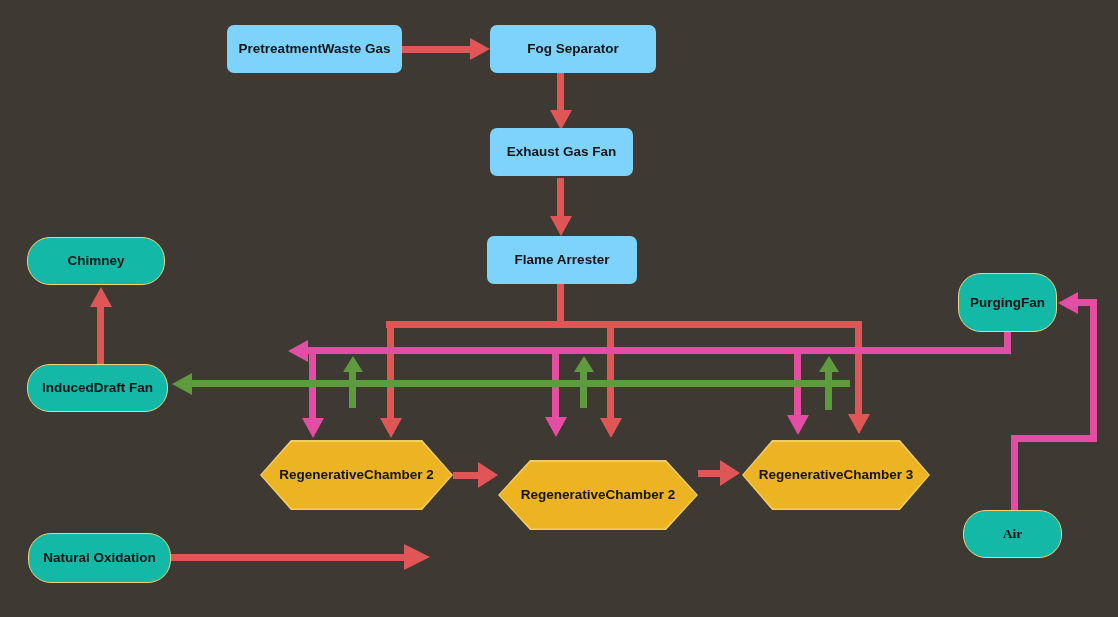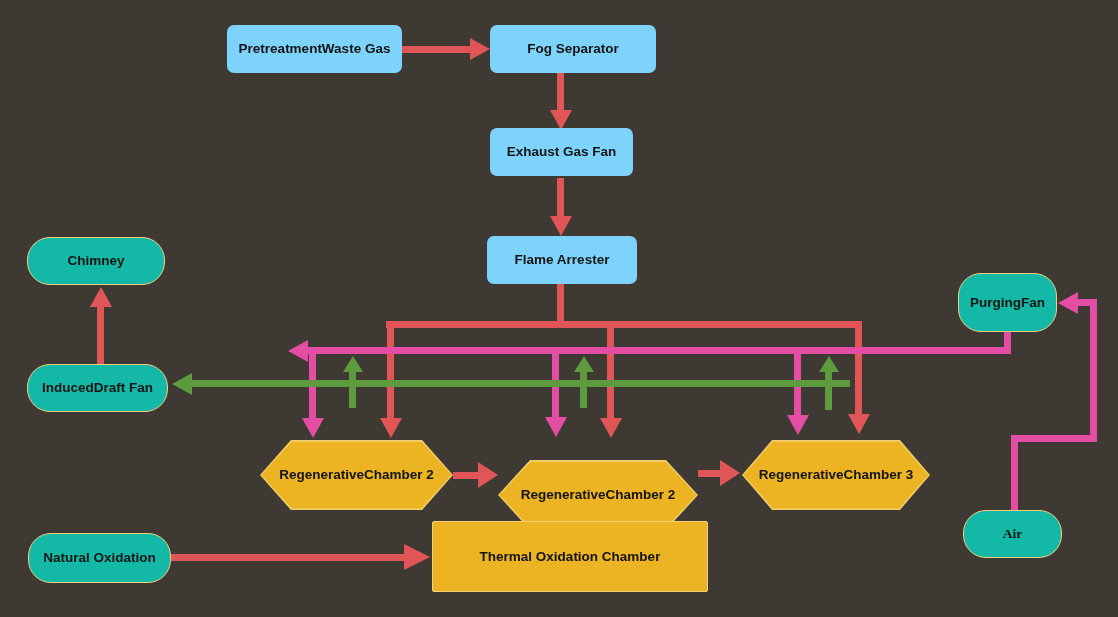--- a/index.html
+++ b/index.html
@@ -136,17 +136,14 @@
   <div class="node hex" style="left:260px;top:440px;width:193px;height:70px;">
     <span>RegenerativeChamber 2</span>
   </div>
   <div class="node hex" style="left:498px;top:440px;width:200px;height:70px;margin-top:20px;">
     <span>RegenerativeChamber 2</span>
   </div>
   <div class="node hex" style="left:742px;top:440px;width:188px;height:70px;">
     <span>RegenerativeChamber 3</span>
   </div>
 
-  <div class="node bigrect" style="left:432px;top:521px;width:276px;height:71px;">
-    <span>Thermal Oxidation Chamber</span>
-  </div>
 
 </div>
 
 </body></html>

